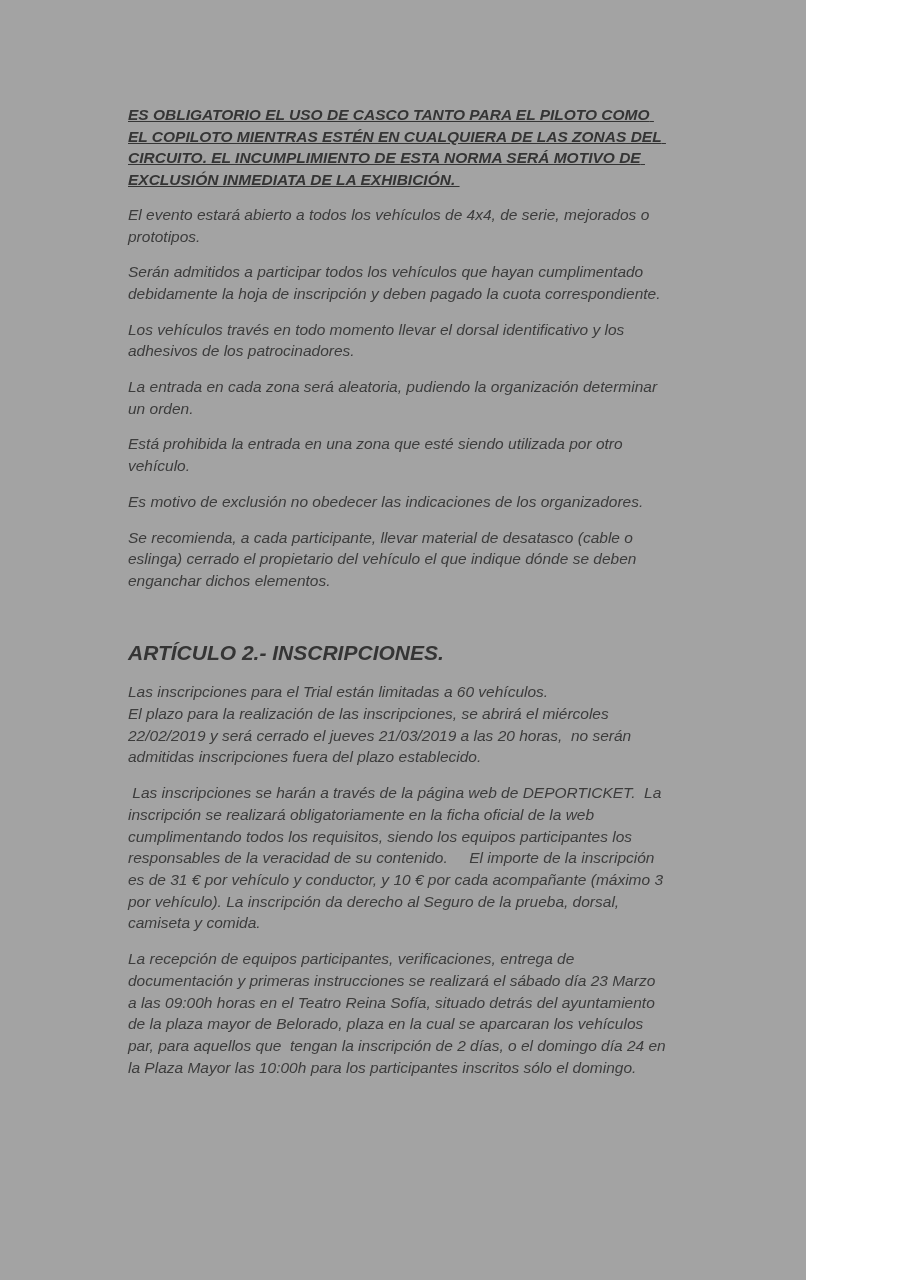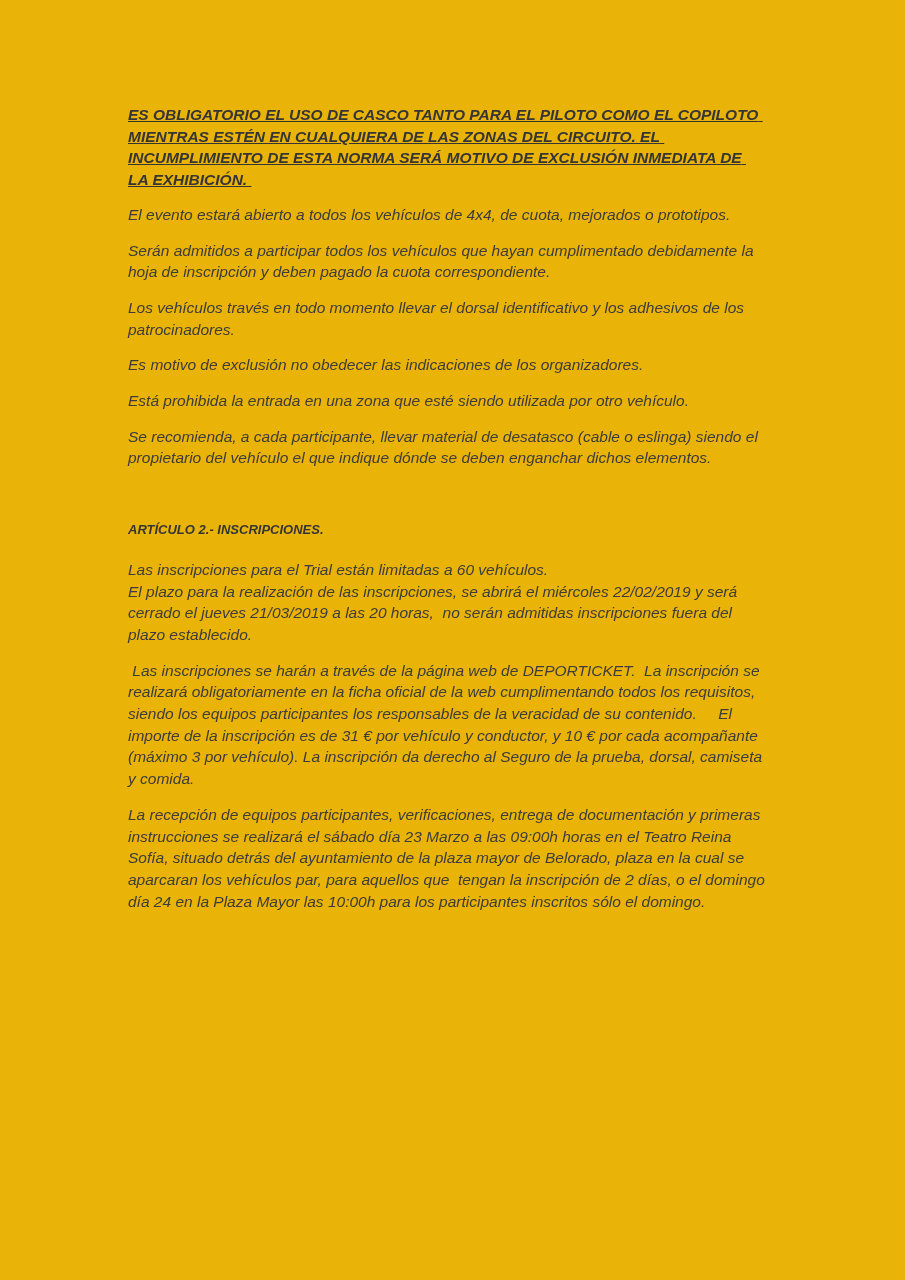--- a/index.html
+++ b/index.html
@@ -7,70 +7,71 @@
     padding: 0;
     background: #ffffff;
   }
   body {
     width: 905px;
     height: 1280px;
     overflow: hidden;
   }
   .page {
     box-sizing: border-box;
-    width: 905px;
+    width: 806px;
     height: 1280px;
     padding: 104px 140px 0 128px;
-    background: #eab308;
+    background: #a3a3a3;
     font-family: "Liberation Sans", sans-serif;
     font-style: italic;
     font-size: 15.5px;
     line-height: 21.7px;
     color: #3c3c3c;
   }
   .page p {
     margin: 0 0 14px 0;
     white-space: pre-wrap;
   }
   .warning {
     font-weight: bold;
     text-decoration: underline;
     color: #353535;
     margin-bottom: 13px !important;
   }
   .section-title {
     font-weight: bold;
     font-style: italic;
-    font-size: 13px;
+    font-size: 21px;
     line-height: 21.7px;
     color: #353535;
     margin: 50px 0 18px 0;
     white-space: pre-wrap;
   }
 </style>
 </head>
 <body>
 
 <div class="page">
 
   <p class="warning">ES OBLIGATORIO EL USO DE CASCO TANTO PARA EL PILOTO COMO EL COPILOTO MIENTRAS ESTÉN EN CUALQUIERA DE LAS ZONAS DEL CIRCUITO. EL INCUMPLIMIENTO DE ESTA NORMA SERÁ MOTIVO DE EXCLUSIÓN INMEDIATA DE LA EXHIBICIÓN. </p>
 
 
-  <p>El evento estará abierto a todos los vehículos de 4x4, de cuota, mejorados o prototipos.</p>
+  <p>El evento estará abierto a todos los vehículos de 4x4, de serie, mejorados o prototipos.</p>
 
   <p>Serán admitidos a participar todos los vehículos que hayan cumplimentado debidamente la hoja de inscripción y deben pagado la cuota correspondiente.</p>
 
   <p>Los vehículos través en todo momento llevar el dorsal identificativo y los adhesivos de los patrocinadores.</p>
 
+  <p>La entrada en cada zona será aleatoria, pudiendo la organización determinar un orden.</p>
+
+  <p>Está prohibida la entrada en una zona que esté siendo utilizada por otro vehículo.</p>
 
   <p>Es motivo de exclusión no obedecer las indicaciones de los organizadores.</p>
 
-  <p>Está prohibida la entrada en una zona que esté siendo utilizada por otro vehículo.</p>
-
-  <p>Se recomienda, a cada participante, llevar material de desatasco (cable o eslinga) siendo el propietario del vehículo el que indique dónde se deben enganchar dichos elementos.</p>
+  <p>Se recomienda, a cada participante, llevar material de desatasco (cable o eslinga) cerrado el propietario del vehículo el que indique dónde se deben enganchar dichos elementos.</p>
 
   <h2 class="section-title">ARTÍCULO 2.- INSCRIPCIONES.</h2>
 
   <p>Las inscripciones para el Trial están limitadas a 60 vehículos.
 El plazo para la realización de las inscripciones, se abrirá el miércoles 22/02/2019 y será cerrado el jueves 21/03/2019 a las 20 horas,  no serán admitidas inscripciones fuera del plazo establecido.</p>
 
   <p> Las inscripciones se harán a través de la página web de DEPORTICKET.  La inscripción se realizará obligatoriamente en la ficha oficial de la web cumplimentando todos los requisitos, siendo los equipos participantes los responsables de la veracidad de su contenido.     El importe de la inscripción es de 31 € por vehículo y conductor, y 10 € por cada acompañante (máximo 3 por vehículo). La inscripción da derecho al Seguro de la prueba, dorsal, camiseta y comida.</p>
 
   <p>La recepción de equipos participantes, verificaciones, entrega de documentación y primeras instrucciones se realizará el sábado día 23 Marzo a las 09:00h horas en el Teatro Reina Sofía, situado detrás del ayuntamiento de la plaza mayor de Belorado, plaza en la cual se aparcaran los vehículos par, para aquellos que  tengan la inscripción de 2 días, o el domingo día 24 en la Plaza Mayor las 10:00h para los participantes inscritos sólo el domingo.</p>
 

